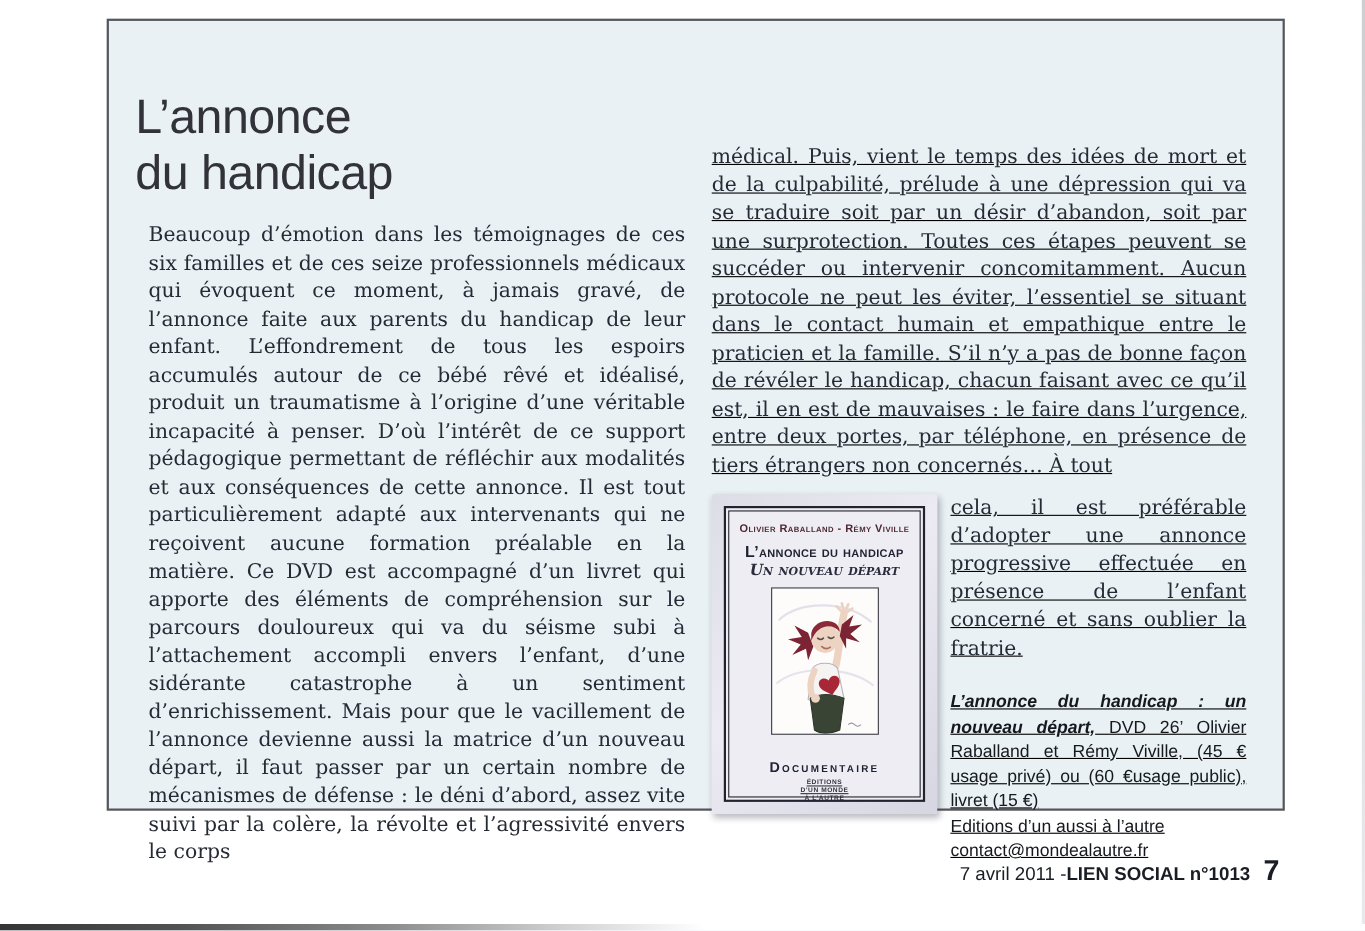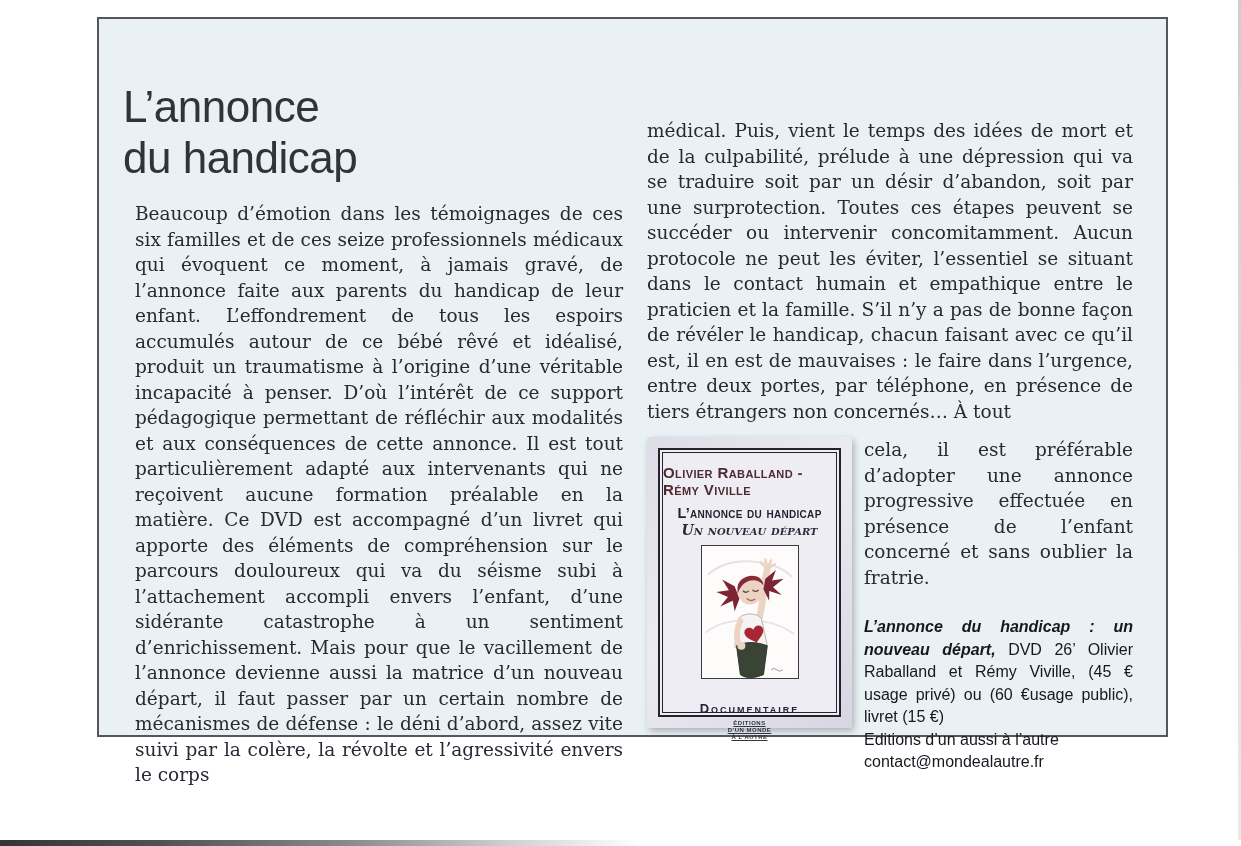--- a/index.html
+++ b/index.html
@@ -35,21 +35,21 @@
   .bodytext {
     font-family:"DejaVu Serif", serif;
     font-size:18.5px; line-height:25.5px;
     color:#262a35;
     text-align:justify;
   }
   .col-left {
     position:absolute; left:36px; top:182px; width:488px;
   }
   .col-right {
-    position:absolute; left:548px; top:99px; width:486px;
+    position:absolute; left:548px; top:111px; width:486px;text-decoration:underline;
   }
   .right-bottom { display:flex; gap:12px; margin-top:13px; }
   .right-wrap { flex:1; min-width:0; }
   .beside-text { text-align:justify; }
 
   
   .cover-photo {
     flex:0 0 205px; height:291px;
     background:linear-gradient(135deg,#dddde7 0%,#ecebf3 45%,#d6d6e2 100%);
     box-shadow:2px 3px 6px rgba(60,60,80,0.35);
@@ -65,21 +65,21 @@
     content:""; position:absolute; inset:2px;
     border:1px solid #23232e; pointer-events:none;
   }
   .cover-inner {
     position:absolute; inset:3px;
     display:flex; flex-direction:column; align-items:center;
     padding-top:11px;
   }
   .cover-authors {
     font-variant:small-caps; font-weight:bold;
-    font-size:15px; letter-spacing:0.4px;
+    font-size:10px; letter-spacing:0.4px;
     color:#4e2a30;
   }
   .cover-title {
     margin-top:7px;
     font-variant:small-caps; font-weight:bold;
     font-size:14.5px; letter-spacing:0.3px;
     color:#1d2130;
   }
   .cover-subtitle {
     font-family:"DejaVu Serif", serif;
@@ -207,17 +207,22 @@
             <div class="caption-head"><span class="caption-lead">L’annonce du handicap : un nouveau départ,</span> <span>DVD 26’ Olivier Raballand et Rémy Viville, (45 € usage privé) ou (60 €usage public), livret (15 €)</span></div>
             <div class="caption-line">Editions d’un aussi à l’autre</div>
             <div class="caption-line">contact@mondealautre.fr</div>
           </div>
         </div>
 
       </div>
     </div>
   </div>
 
+  <div class="footer">
+    <span>7 avril 2011 - </span>
+    <span class="footer-bold">LIEN SOCIAL n°1013</span>
+    <span class="footer-page">7</span>
+  </div>
 
   <div class="scan-strip"></div>
   <div class="scan-edge-right"></div>
 
 </div>
 
 </body></html>

